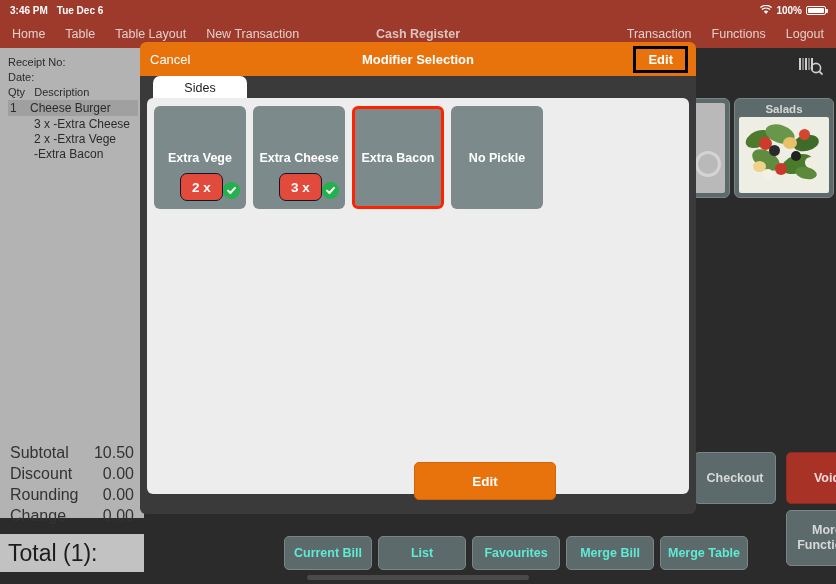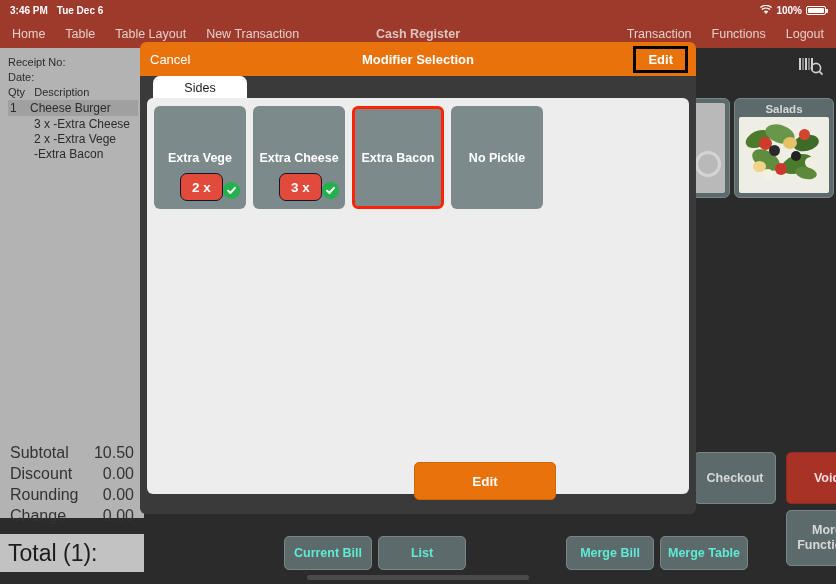--- a/index.html
+++ b/index.html
@@ -377,20 +377,21 @@
           <i style="left:56px; top:50px; width:22px; height:12px; background:#5c8a3a; transform:rotate(12deg);"></i>
         </div>
       </div>
 
       <div class="act-btn" style="left:550px; top:404px; width:82px; height:52px;">Checkout</div>
       <div class="act-btn danger" style="left:642px; top:404px; width:82px; height:52px;">Void</div>
       <div class="act-btn" style="left:642px; top:462px; width:82px; height:56px;">More Functions</div>
 
       <div class="tab-btn" style="left:140px; width:88px;">Current Bill</div>
       <div class="tab-btn" style="left:234px; width:88px;">List</div>
+      <div class="tab-btn" style="left:328px; width:88px;">Favourites</div>
       <div class="tab-btn" style="left:422px; width:88px;">Merge Bill</div>
       <div class="tab-btn" style="left:516px; width:88px;">Merge Table</div>
     </div>
 
     <div class="home-indicator"></div>
   </div>
 
   <div class="modal-dim">
 
     <div class="modal-header">

